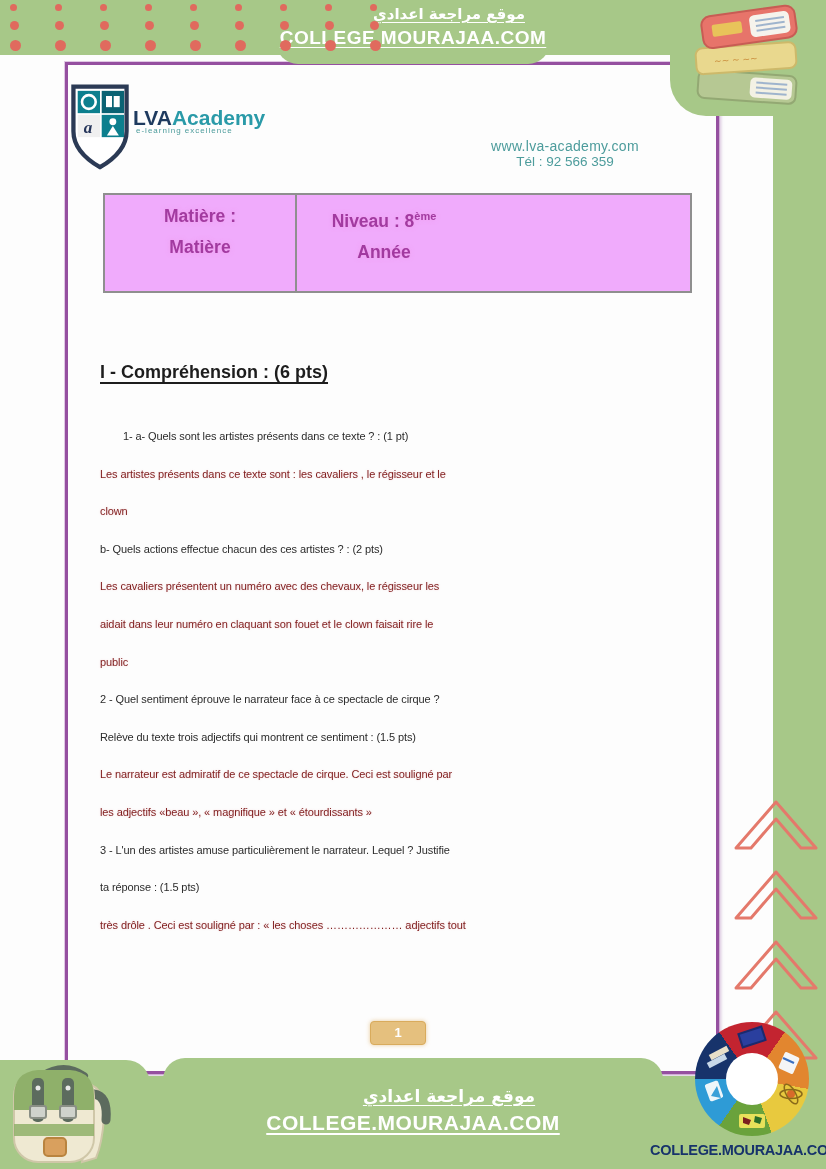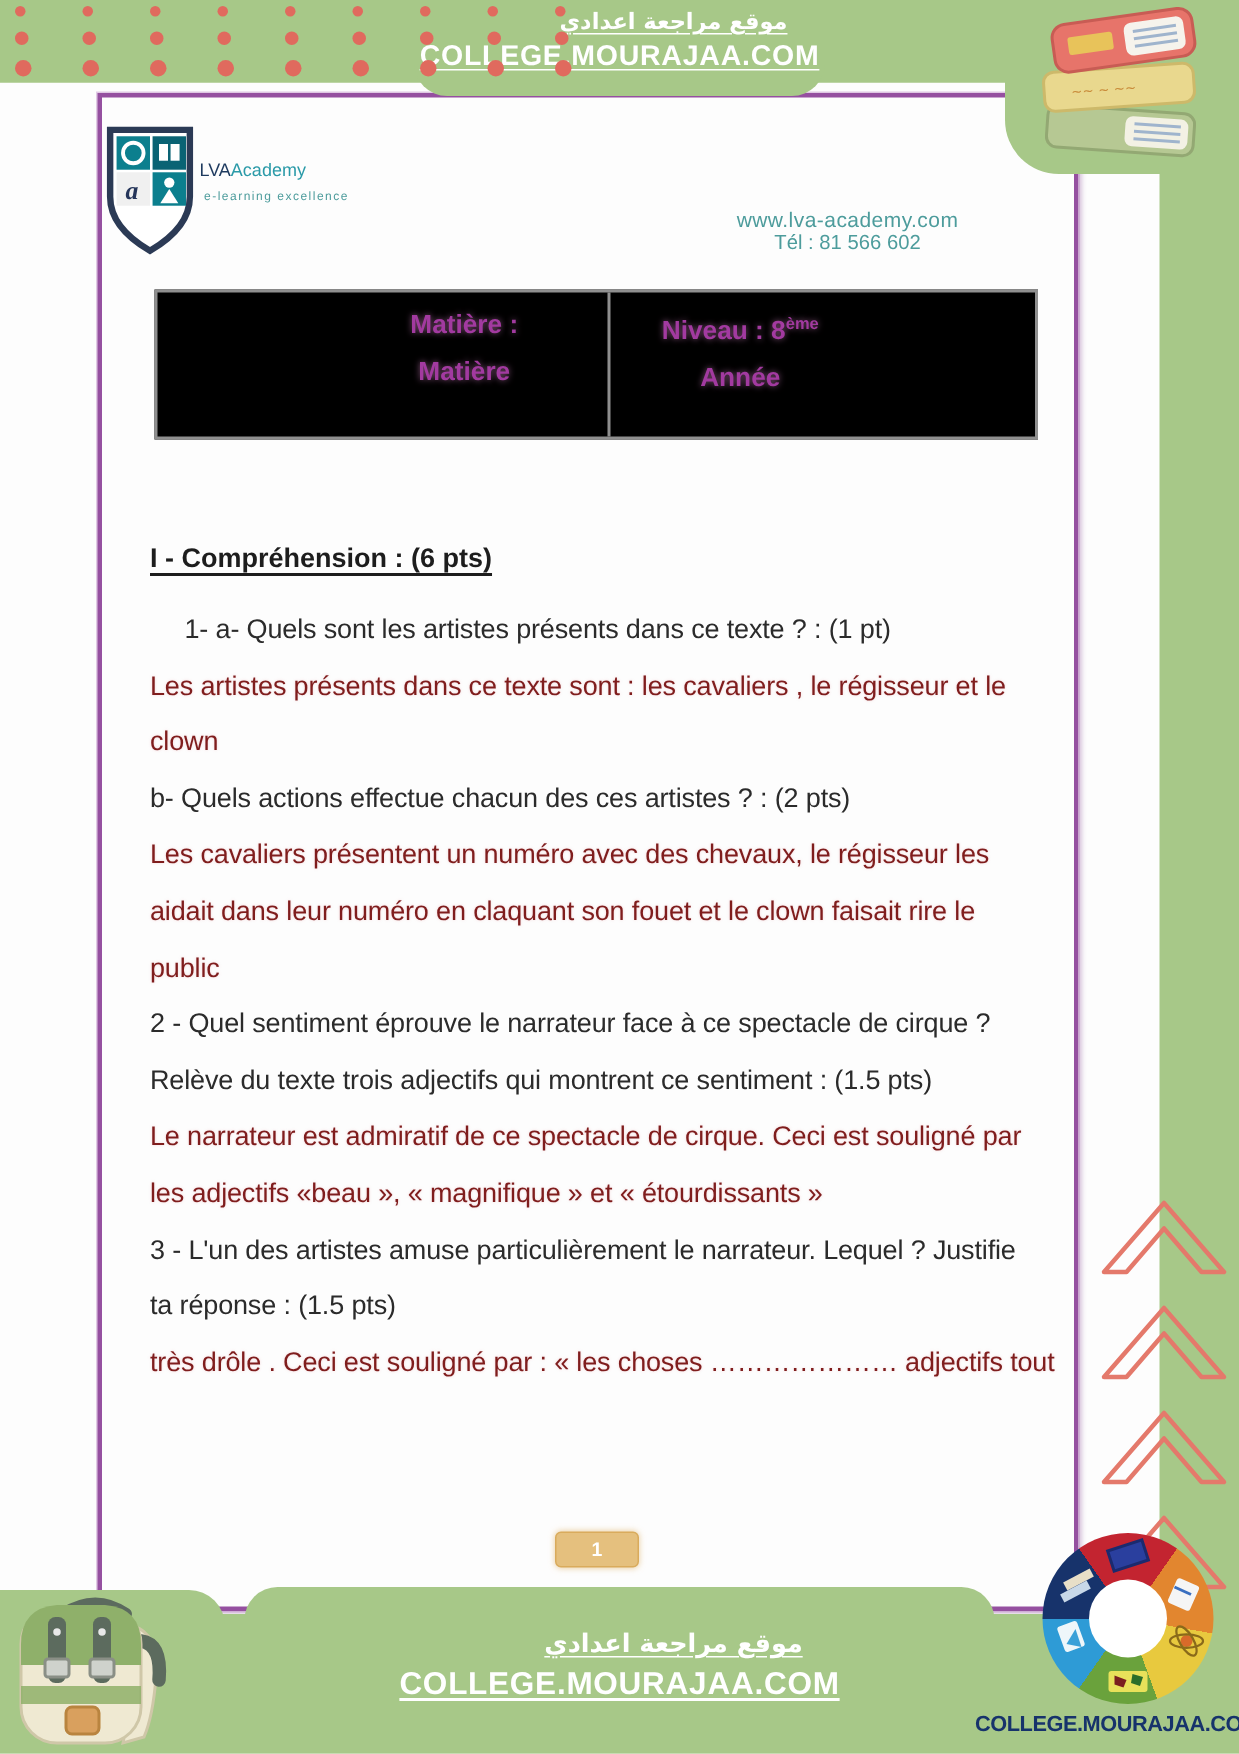--- a/index.html
+++ b/index.html
@@ -32,42 +32,42 @@
   .t-url{top:27px;font-size:19px;font-weight:bold;letter-spacing:.5px;}
   .b-ar{top:1086px;font-size:17px;}
   .b-url{top:1111px;font-size:21px;font-weight:bold;letter-spacing:.5px;}
   
   .dots{position:absolute;left:0;top:0;z-index:5;}
   .dot{position:absolute;background:#e06a5e;border-radius:50%;}
   
   .chev{position:absolute;z-index:4;}
   
   .lva{position:absolute;left:70px;top:80px;z-index:3;}
-  .lva-text{position:absolute;left:133px;top:106px;z-index:3;font-size:12px;font-weight:normal;white-space:nowrap;}
+  .lva-text{position:absolute;left:133px;top:106px;z-index:3;font-size:21px;font-weight:bold;white-space:nowrap;}
   .lva-navy{color:#1e3a5f;}
   .lva-teal{color:#2a9aa8;}
   .lva-tag{position:absolute;left:136px;top:126px;z-index:3;font-size:8px;color:#4d9c9c;letter-spacing:1px;white-space:nowrap;}
   
   .contact{position:absolute;left:420px;top:138px;width:290px;text-align:center;color:#4d9c9c;z-index:3;}
   .contact .web{font-size:14px;letter-spacing:.3px;}
   .contact .tel{font-size:13.5px;}
   
   .htable{position:absolute;left:103px;top:193px;width:585px;height:96px;display:flex;
-          border:2px solid #8f8f8f;background:#000000;z-index:3;justify-content:center;}
+          border:2px solid #8f8f8f;background:#f0abfc;z-index:3;}
   .hcell{border-right:2px solid #8f8f8f;display:flex;flex-direction:column;justify-content:flex-start;
          align-items:center;padding-top:6px;color:#a23aa0;font-weight:bold;font-size:17.5px;line-height:31px;
          text-shadow:0 0 4px rgba(240,150,220,.55);}
   .hcell:last-child{border-right:none;}
   .c1{width:190px;}.c2{width:215px;}.c3{width:174px;}
   .c2 div{text-decoration:underline;text-underline-offset:4px;}
   sup{font-size:11px;}
   
   .doc-heading{position:absolute;left:100px;top:362px;font-size:18px;font-weight:bold;color:#1d1d1d;
                text-decoration:underline;text-decoration-thickness:2px;text-underline-offset:4px;z-index:3;white-space:nowrap;}
-  .doc-lines{position:absolute;left:100px;top:401px;width:590px;z-index:3;font-size:18px;letter-spacing:-.1px;}
+  .doc-lines{position:absolute;left:100px;top:418px;width:590px;z-index:3;font-size:11px;letter-spacing:-.1px;}
   .dline{height:37.6px;line-height:37.6px;white-space:nowrap;}
   .q{color:#2b2b2b;}
   .a{color:#7f1d1d;text-shadow:0 0 2px rgba(225,140,150,.35);}
   .indent{padding-left:23px;}
   
   .badge{position:absolute;left:370px;top:1021px;width:54px;height:22px;background:#e5c07e;
          border:1px solid #d9ab5c;border-radius:4px;color:#fff;font-weight:bold;font-size:13px;
          text-align:center;line-height:22px;z-index:3;box-shadow:0 0 4px rgba(220,170,90,.6);}
   
   .books{position:absolute;left:688px;top:3px;z-index:6;}
@@ -154,21 +154,21 @@
   <text x="16" y="60" font-size="20" font-style="italic" font-weight="bold" fill="#25355a" font-family="Liberation Serif, serif">a</text>
   <rect x="37" y="39" width="26" height="26" fill="#0c7f8e"></rect>
   <circle cx="50" cy="47" r="4" fill="#ffffff"></circle>
   <path d="M43,63 L50,52 L57,63 Z" fill="#ffffff"></path>
 </svg>
 <div class="lva-text"><span class="lva-navy">LVA</span><span class="lva-teal">Academy</span></div>
 <div class="lva-tag">e-learning excellence</div>
 
 <div class="contact">
   <div class="web">www.lva-academy.com</div>
-  <div class="tel">Tél : 81 566 602</div>
+  <div class="tel">Tél : 92 566 359</div>
 </div>
 
 <div class="htable">
   <div class="hcell c1">
     <div>Matière :</div>
     <div>Matière</div>
   </div>
   <div class="hcell c3">
     <div><span>Niveau : 8</span><sup>ème</sup></div>
     <div>Année</div>

